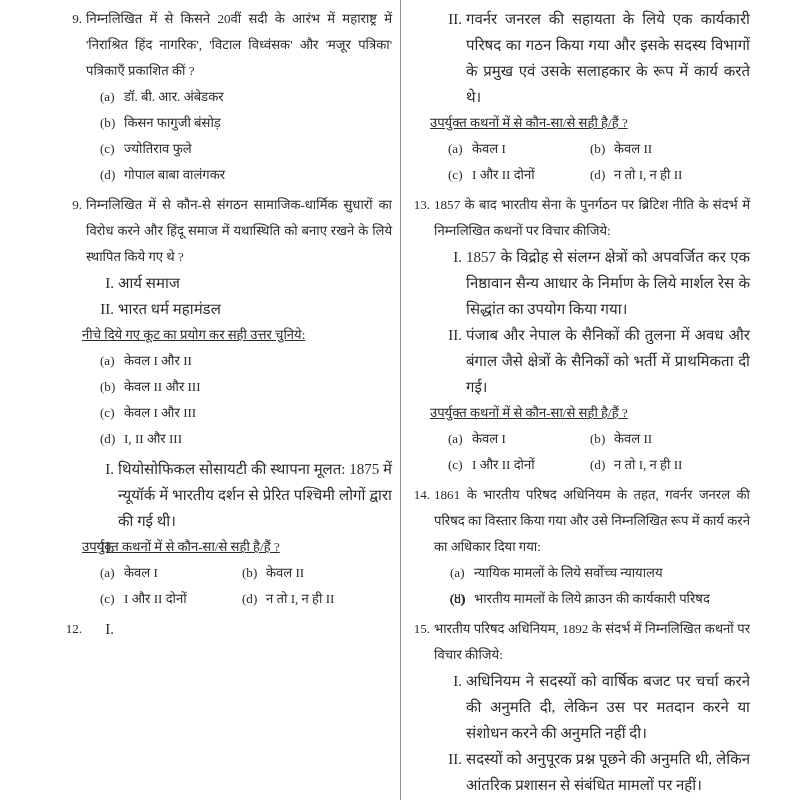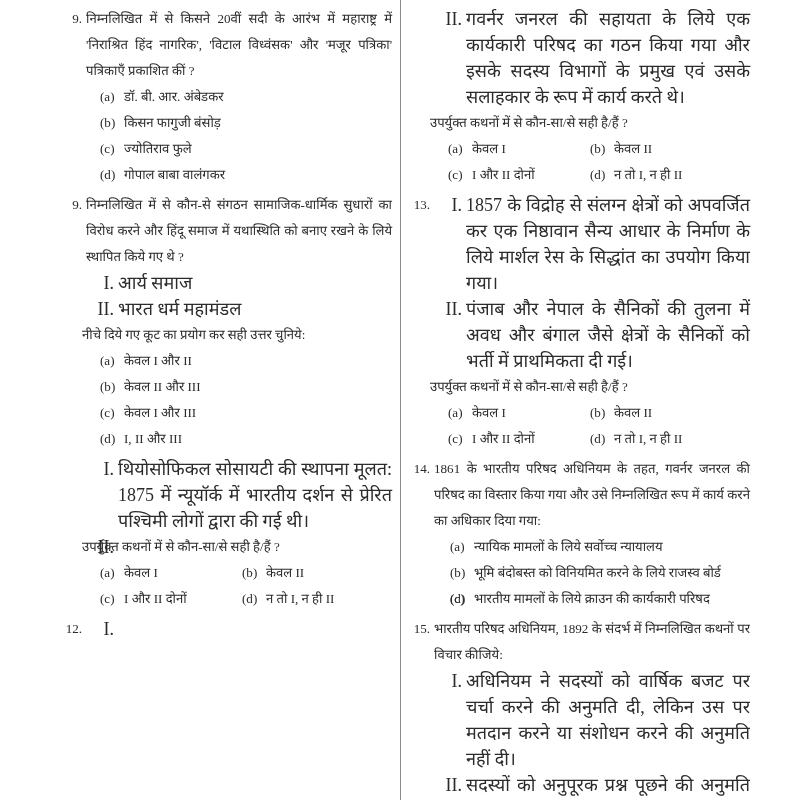--- a/index.html
+++ b/index.html
@@ -48,36 +48,37 @@
     text-align:right;
     font-size:13.1px;
     font-family:"Liberation Serif", serif;
   }
 
   
   .stmt{
     position:relative;
     margin-left:34px;
     padding-left:22px;
-    font-size:18px;
+    font-size:15px;
     line-height:26px;
     text-align:justify;
   }
   .stmt-num{
     position:absolute;
     left:0;top:0;
     width:18px;
     text-align:right;
   }
 
   
   .instr{
     margin-left:20px;
     font-size:13.1px;
     line-height:26px;
+    text-decoration:underline;
   }
 
   
   .opts-stack{ margin-left:38px; }
   .opt-line{
     position:relative;
     padding-left:24px;
     font-size:13.1px;
     line-height:26px;
   }
@@ -233,20 +234,21 @@
         <div class="opt-line">
           <span class="opt-key">(d)</span>
           <span>न तो I, न ही II</span>
         </div>
       </div>
     </div>
 
     <div class="q">
       <div class="q-head">
         <span class="q-num">13.</span>
+        <span>1857 के बाद भारतीय सेना के पुनर्गठन पर ब्रिटिश नीति के संदर्भ में निम्नलिखित कथनों पर विचार कीजिये:</span>
       </div>
       <div class="stmt">
         <span class="stmt-num">I.</span>
         <span>1857 के विद्रोह से संलग्न क्षेत्रों को अपवर्जित कर एक निष्ठावान सैन्य आधार के निर्माण के लिये मार्शल रेस के सिद्धांत का उपयोग किया गया।</span>
       </div>
       <div class="stmt">
         <span class="stmt-num">II.</span>
         <span>पंजाब और नेपाल के सैनिकों की तुलना में अवध और बंगाल जैसे क्षेत्रों के सैनिकों को भर्ती में प्राथमिकता दी गई।</span>
       </div>
       <div class="instr">उपर्युक्त कथनों में से कौन-सा/से सही है/हैं ?</div>
@@ -275,21 +277,20 @@
         <span class="q-num">14.</span>
         <span>1861 के भारतीय परिषद अधिनियम के तहत, गवर्नर जनरल की परिषद का विस्तार किया गया और उसे निम्नलिखित रूप में कार्य करने का अधिकार दिया गया:</span>
       </div>
       <div class="opts-stack wide">
         <div class="opt-line">
           <span class="opt-key">(a)</span>
           <span>न्यायिक मामलों के लिये सर्वोच्च न्यायालय</span>
         </div>
         <div class="opt-line">
           <span class="opt-key">(b)</span>
-          <span>भूमि बंदोबस्त को विनियमित करने के लिये राजस्व बोर्ड</span>
         </div>
         <div class="opt-line">
           <span class="opt-key">(c)</span>
         </div>
         <div class="opt-line">
           <span class="opt-key">(d)</span>
           <span>भारतीय मामलों के लिये क्राउन की कार्यकारी परिषद</span>
         </div>
       </div>
     </div>

